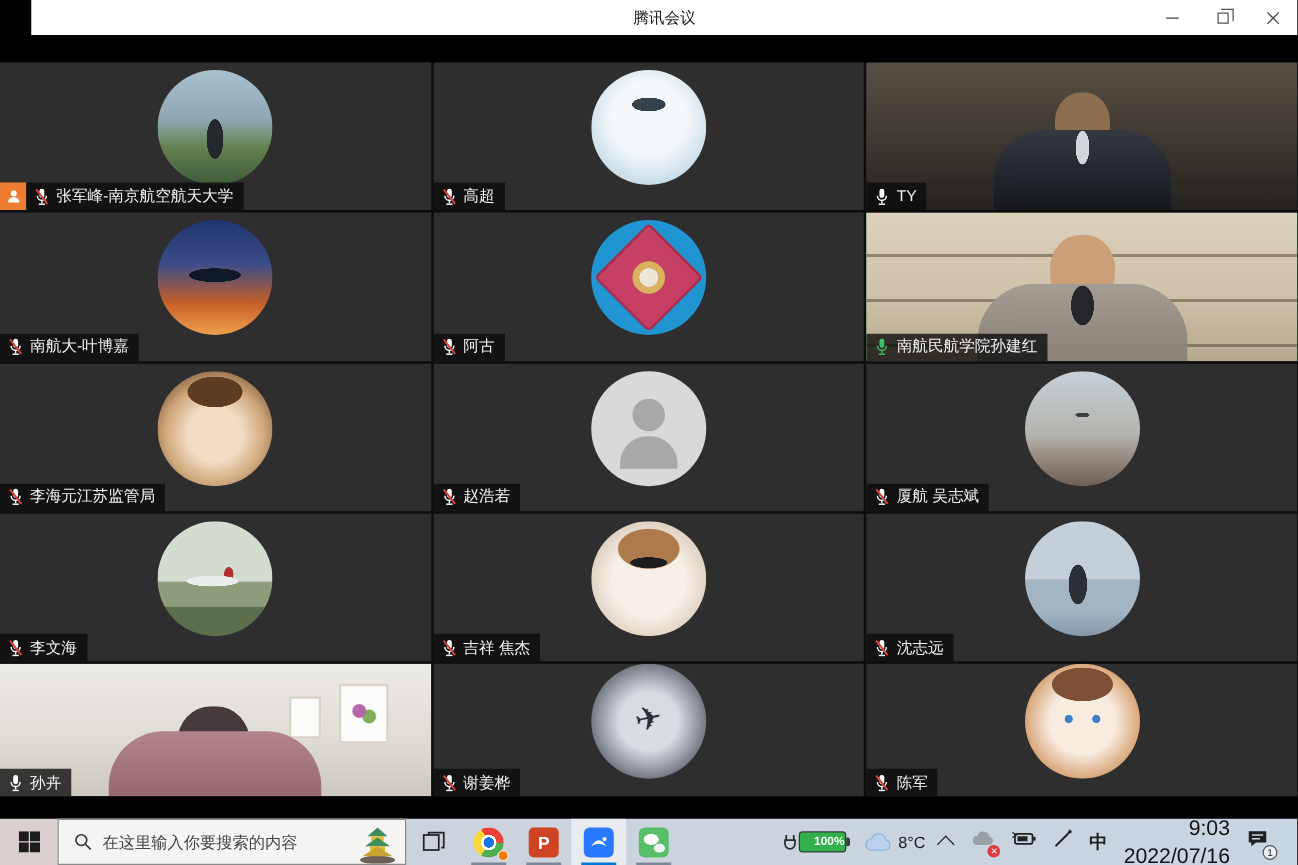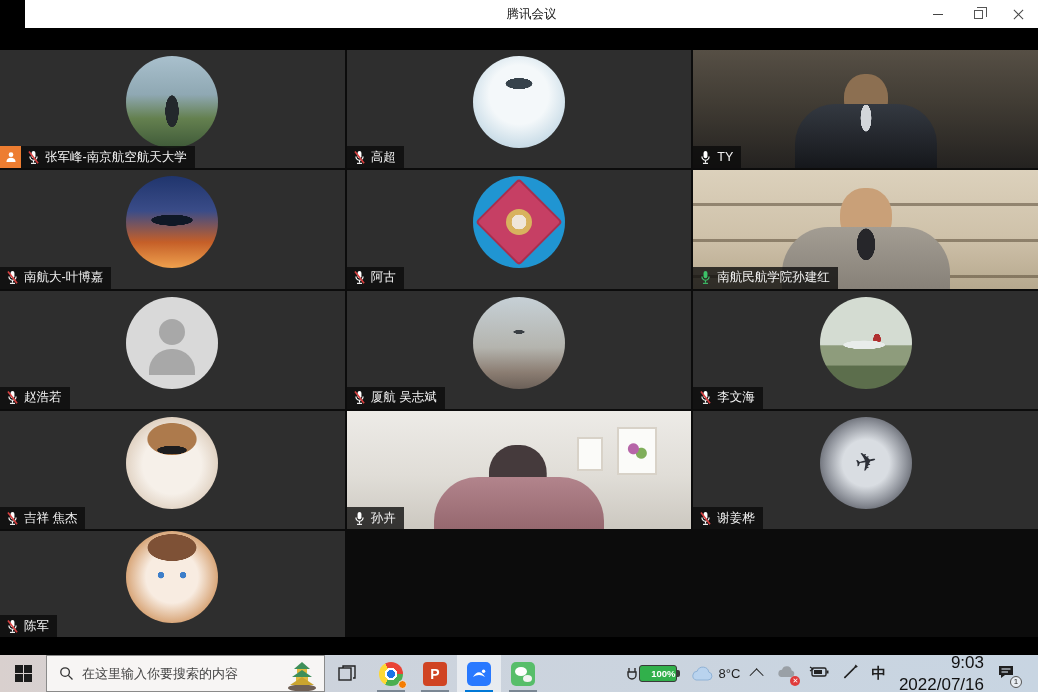--- a/index.html
+++ b/index.html
@@ -294,20 +294,31 @@
       <div class="name-row">
         <span class="name-label">
           <svg class="micsvg mic-spk">
               <use href="#ic-mic"></use>
             </svg>
           <span>南航民航学院孙建红</span>
         </span>
       </div>
     </div>
 
+    <div class="tile">
+      <div class="avatar av7"></div>
+      <div class="name-row">
+        <span class="name-label">
+          <svg class="micsvg mic-on">
+              <use href="#ic-mic-muted"></use>
+            </svg>
+          <span>李海元江苏监管局</span>
+        </span>
+      </div>
+    </div>
 
     <div class="tile">
       <div class="avatar av6"></div>
       <div class="name-row">
         <span class="name-label">
           <svg class="micsvg mic-on">
               <use href="#ic-mic-muted"></use>
             </svg>
           <span>赵浩若</span>
         </span>
@@ -343,20 +354,31 @@
       <div class="name-row">
         <span class="name-label">
           <svg class="micsvg mic-on">
               <use href="#ic-mic-muted"></use>
             </svg>
           <span>吉祥 焦杰</span>
         </span>
       </div>
     </div>
 
+    <div class="tile">
+      <div class="avatar av12"></div>
+      <div class="name-row">
+        <span class="name-label">
+          <svg class="micsvg mic-on">
+              <use href="#ic-mic-muted"></use>
+            </svg>
+          <span>沈志远</span>
+        </span>
+      </div>
+    </div>
 
     <div class="tile">
       <div class="video video-sunh">
         <span class="frame f1"></span>
         <span class="frame f2"></span>
         <span class="head"></span>
         <span class="torso"></span>
       </div>
       <div class="name-row">
         <span class="name-label">

